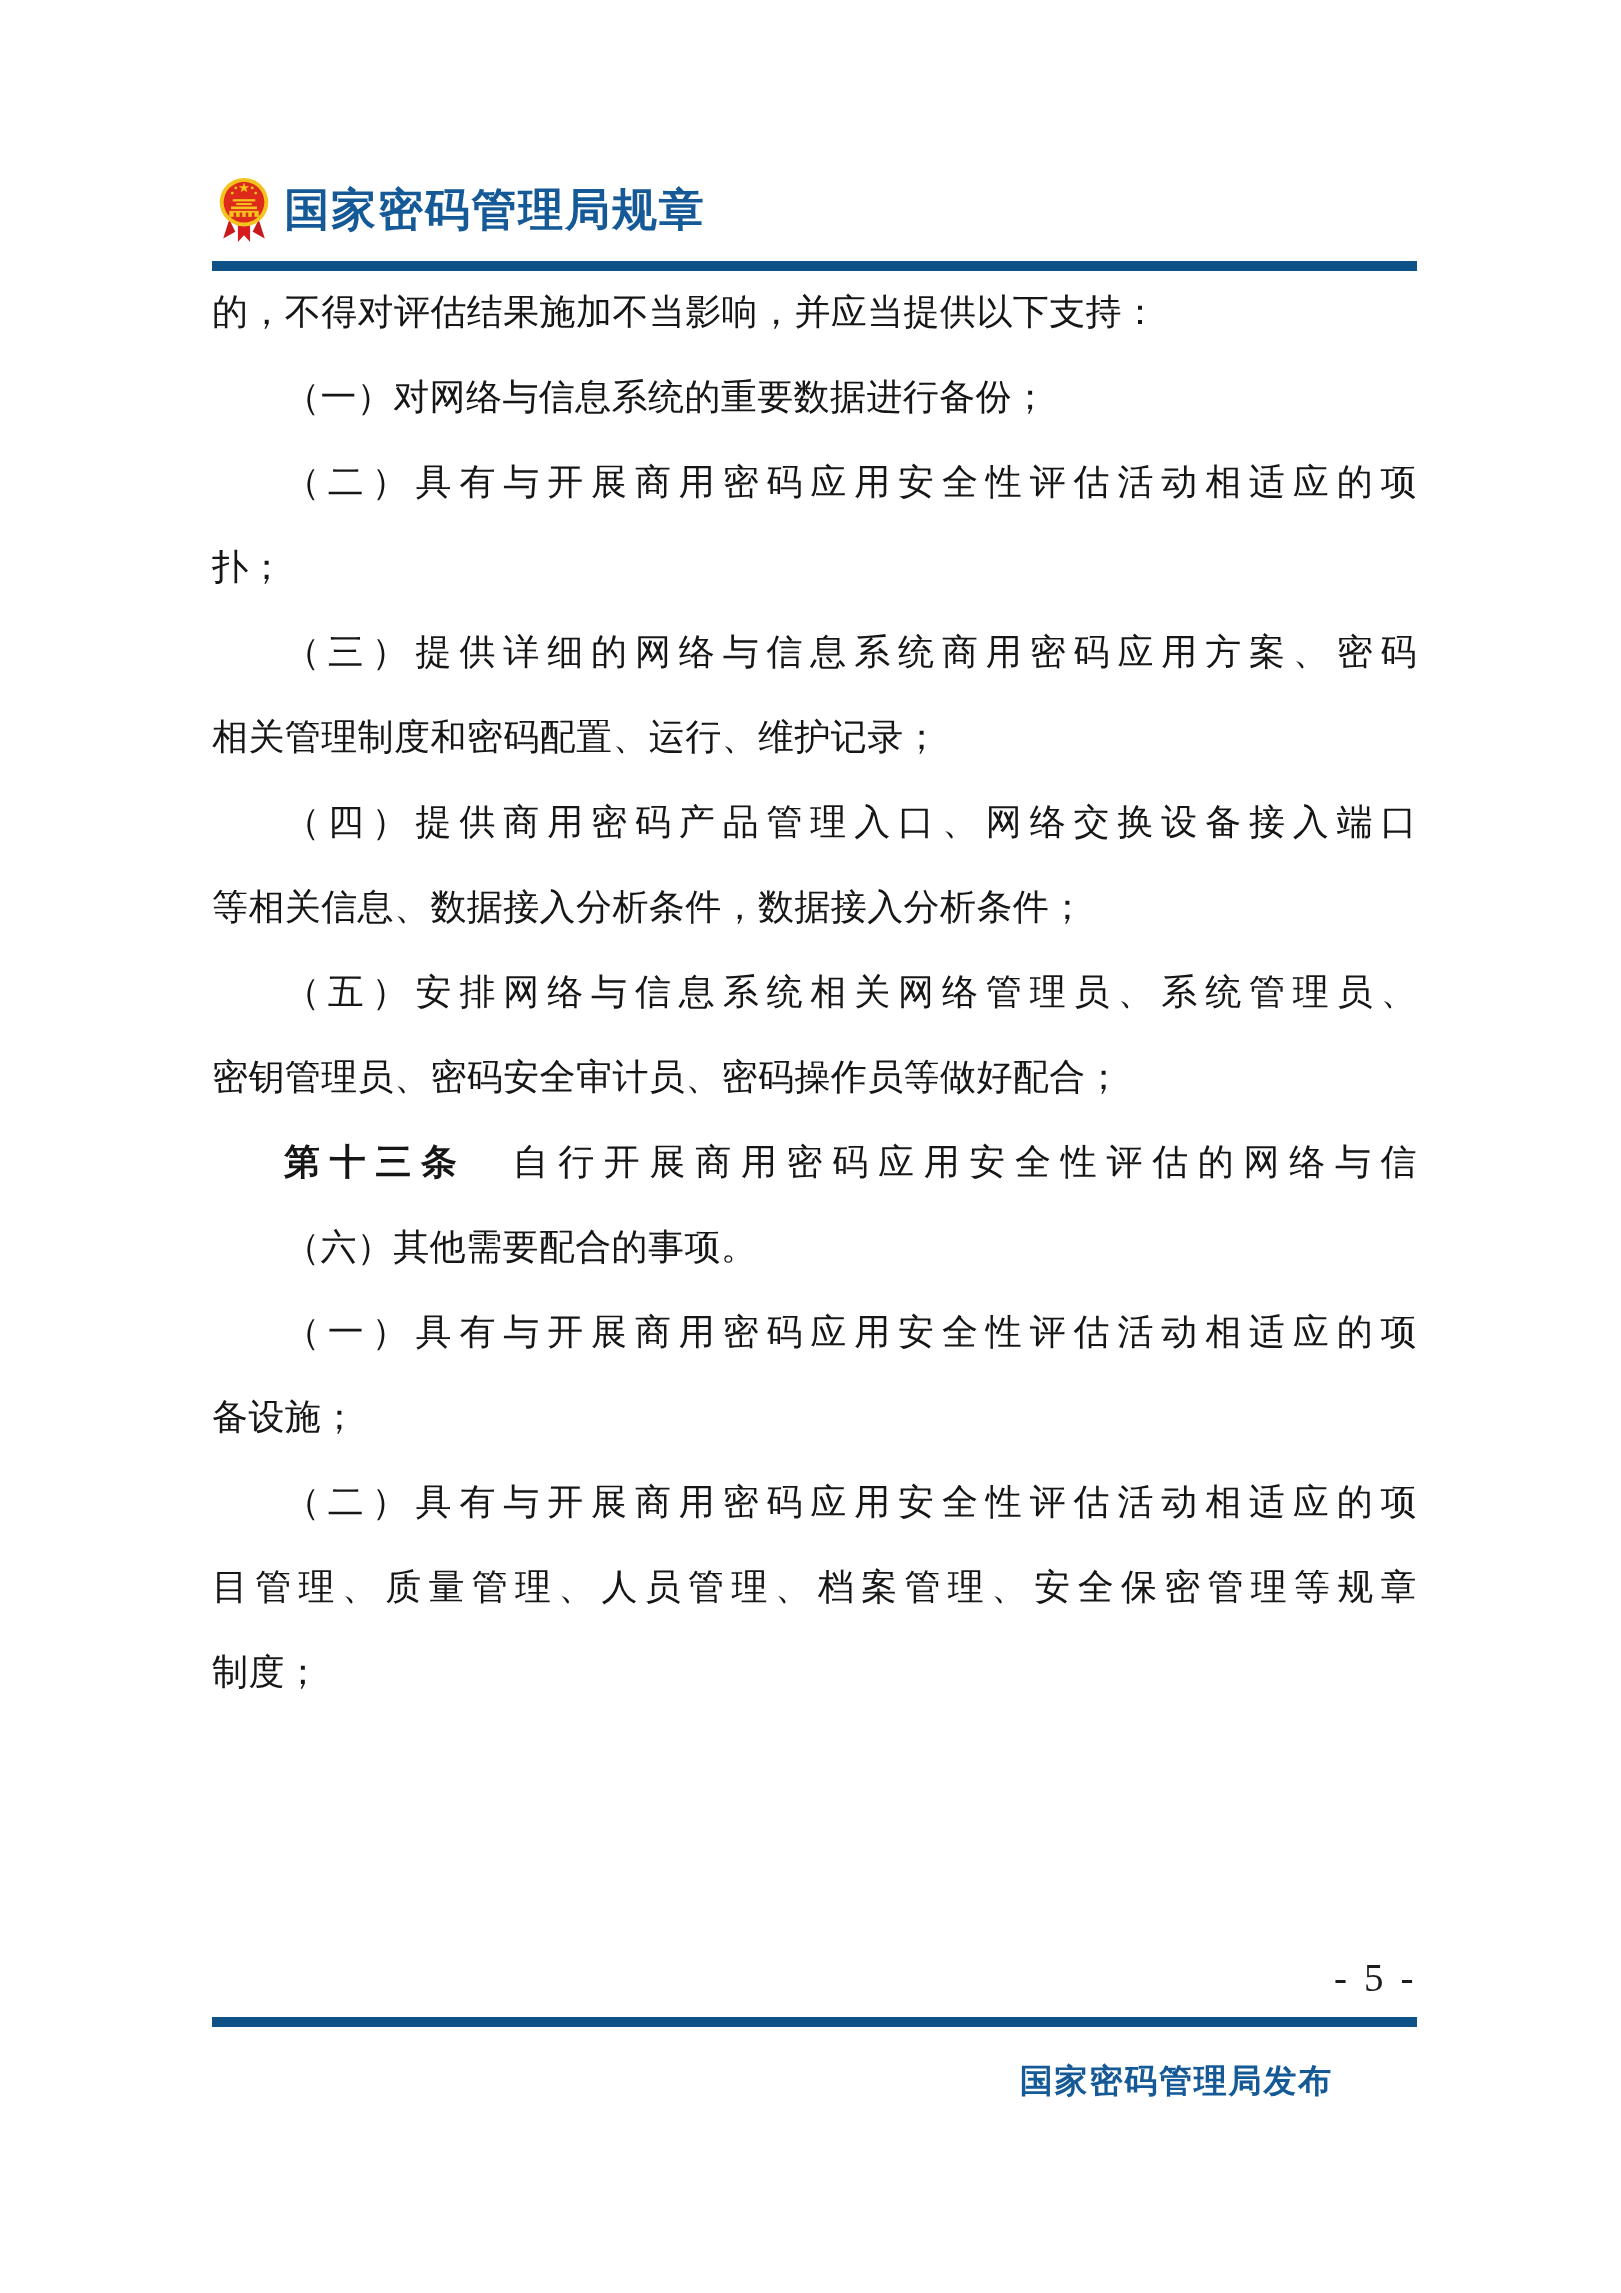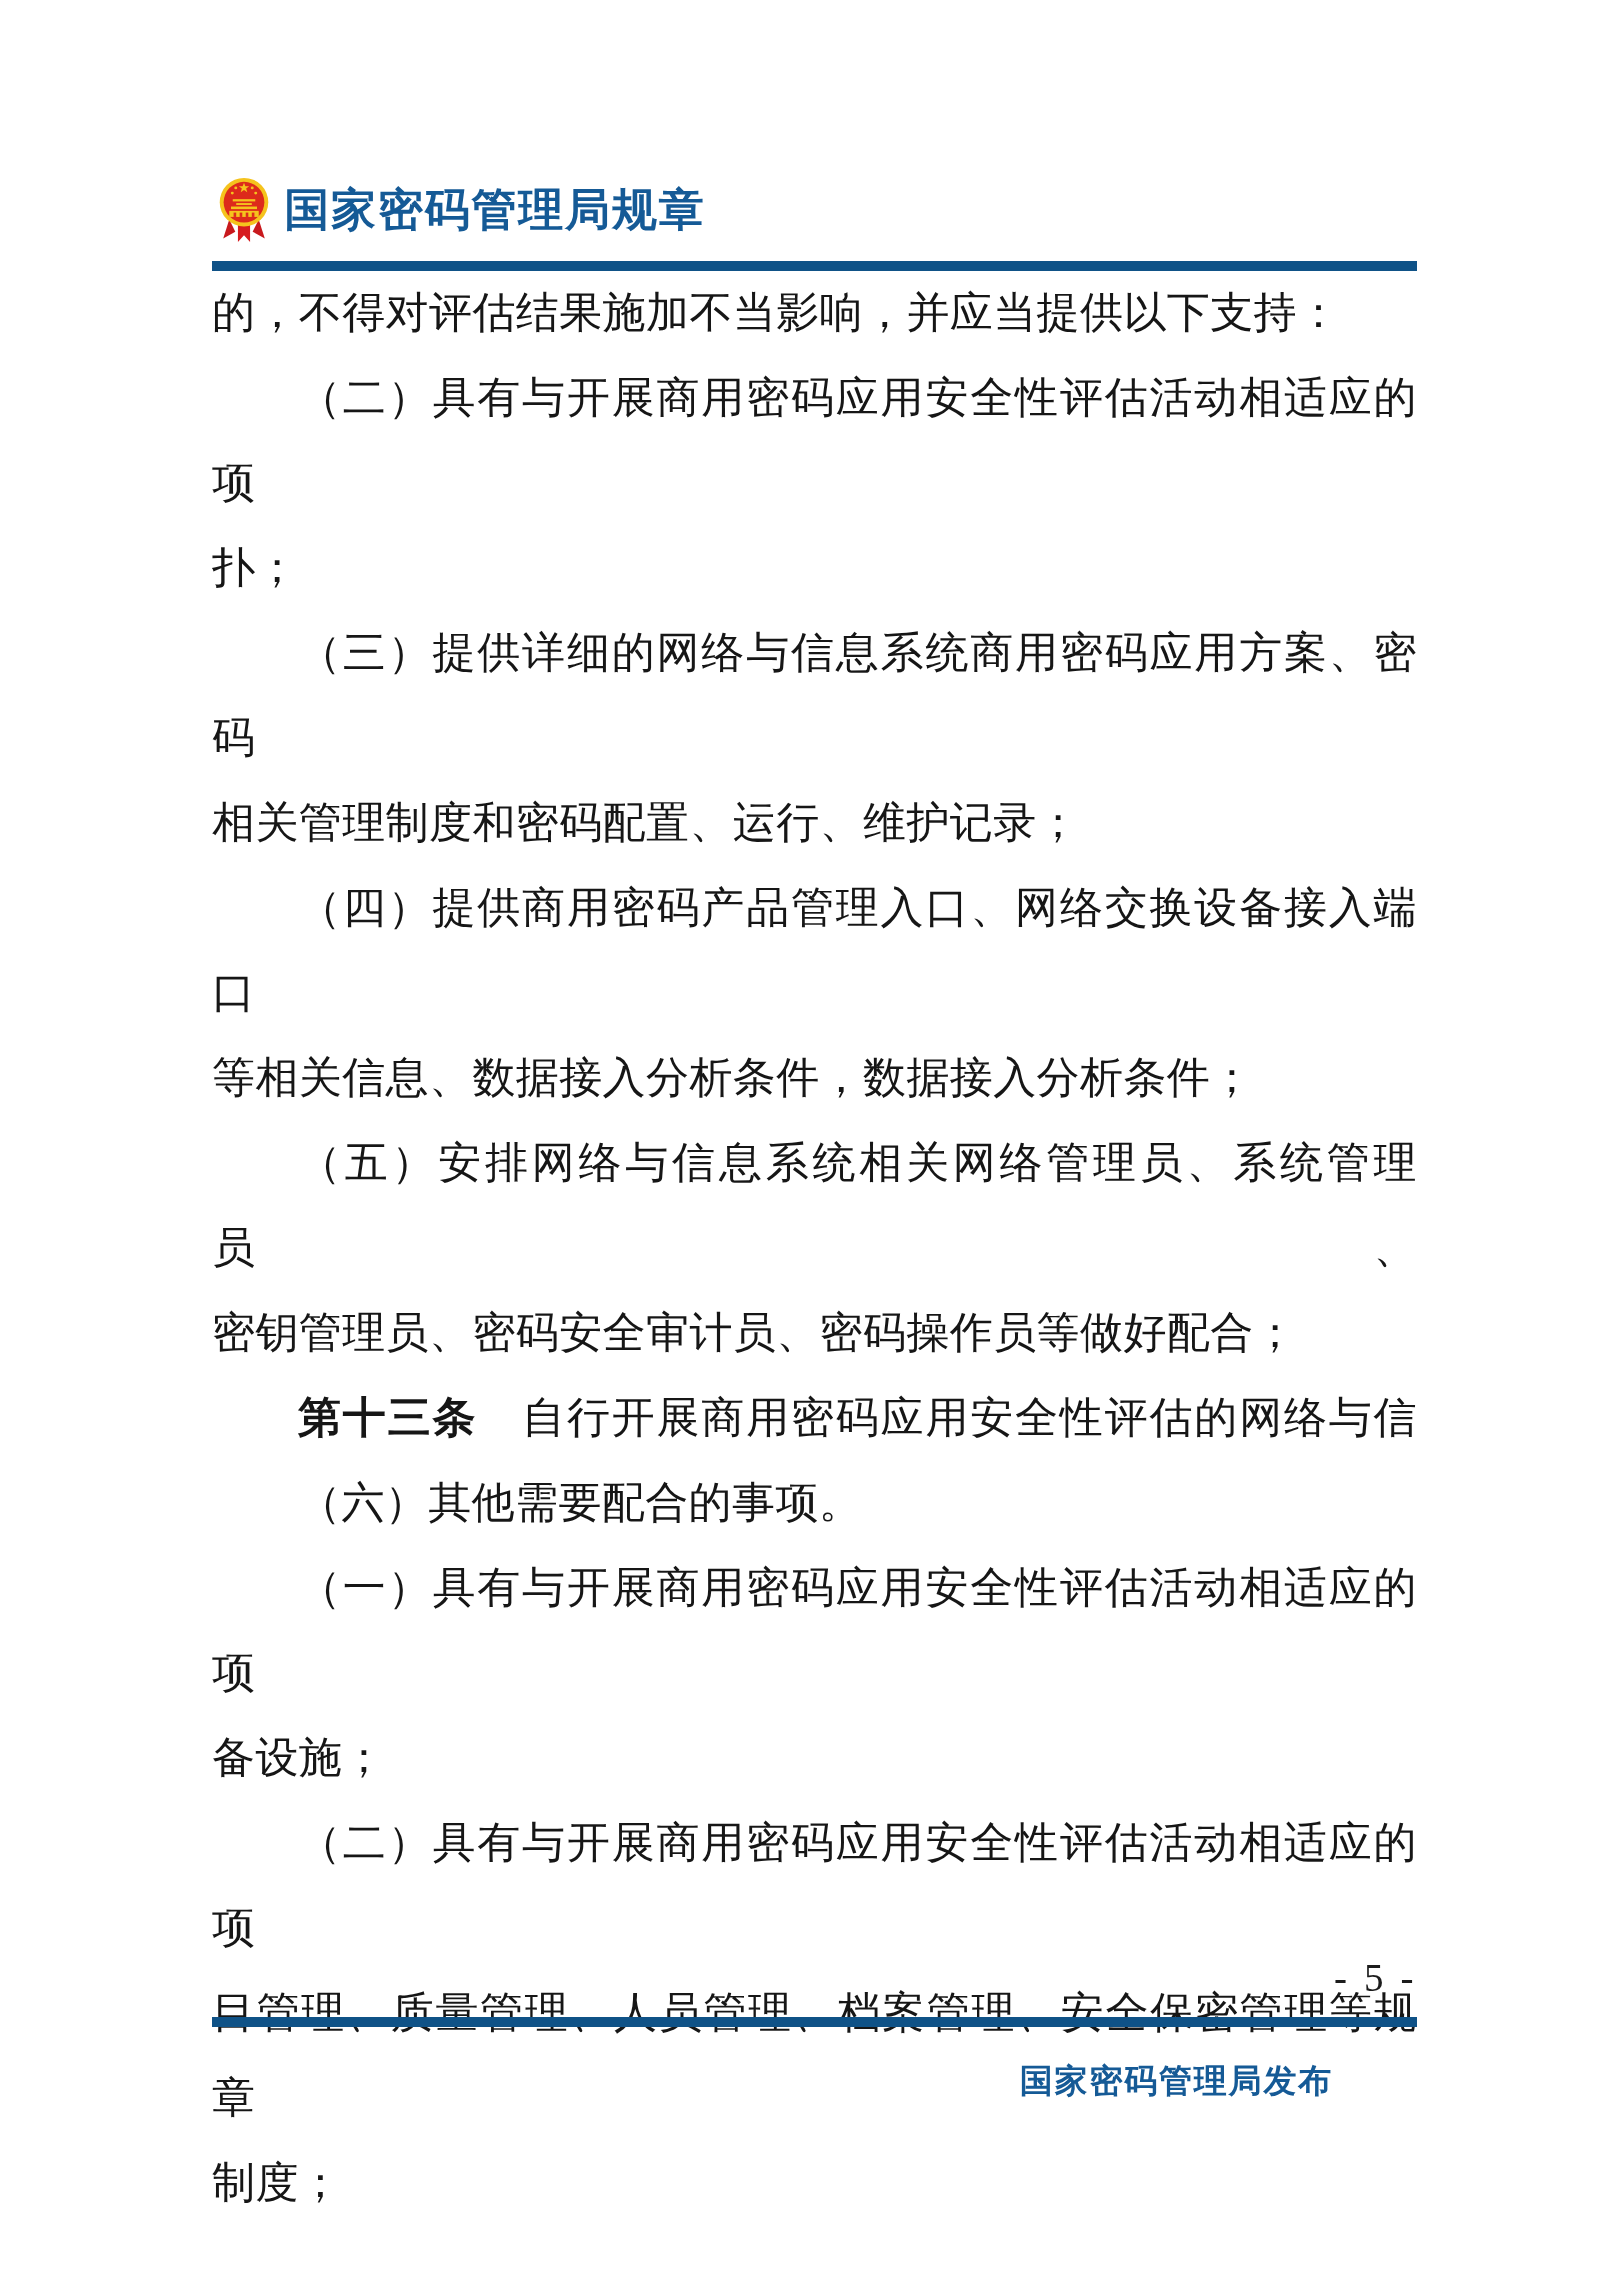--- a/index.html
+++ b/index.html
@@ -27,21 +27,21 @@
     background:#0f5287;
   }
   .rule-top{top:261px;}
   .rule-bottom{top:2017px;}
   
   .body-text{
     position:absolute;top:270px;left:212px;width:1205px;
     color:#161616;
   }
   .line{
-    font-size:43px;line-height:85px;
+    font-size:36px;line-height:85px;
     letter-spacing:0.4px;
     white-space:normal;
   }
   .indent{text-indent:2em;}
   .fill{text-align:justify;text-align-last:justify;}
   .article-label{font-weight:bold;}
   
   .page-number{
     position:absolute;top:1951px;left:212px;width:1205px;
     text-align:right;font-size:39px;line-height:54px;color:#1c1c1c;
@@ -83,20 +83,21 @@
       <rect x="25" y="42" width="3" height="5" fill="#dd2a1b"></rect>
       <rect x="32" y="42" width="3" height="5" fill="#dd2a1b"></rect>
       <rect x="39" y="42" width="3" height="5" fill="#dd2a1b"></rect>
     </svg>
     <span class="header-title">国家密码管理局规章</span>
   </div>
   <div class="rule rule-top"></div>
 
   <div class="body-text">
     <div class="line">的，不得对评估结果施加不当影响，并应当提供以下支持：</div>
+    <div class="line indent">（一）对网络与信息系统的重要数据进行备份；</div>
     <div class="line indent fill">（二）具有与开展商用密码应用安全性评估活动相适应的项</div>
     <div class="line">扑；</div>
     <div class="line indent fill">（三）提供详细的网络与信息系统商用密码应用方案、密码</div>
     <div class="line">相关管理制度和密码配置、运行、维护记录；</div>
     <div class="line indent fill">（四）提供商用密码产品管理入口、网络交换设备接入端口</div>
     <div class="line">等相关信息、数据接入分析条件，数据接入分析条件；</div>
     <div class="line indent fill">（五）安排网络与信息系统相关网络管理员、系统管理员、</div>
     <div class="line">密钥管理员、密码安全审计员、密码操作员等做好配合；</div>
     <div class="line indent fill">
       <span class="article-label">第十三条</span><span>　自行开展商用密码应用安全性评估的网络与信</span>

